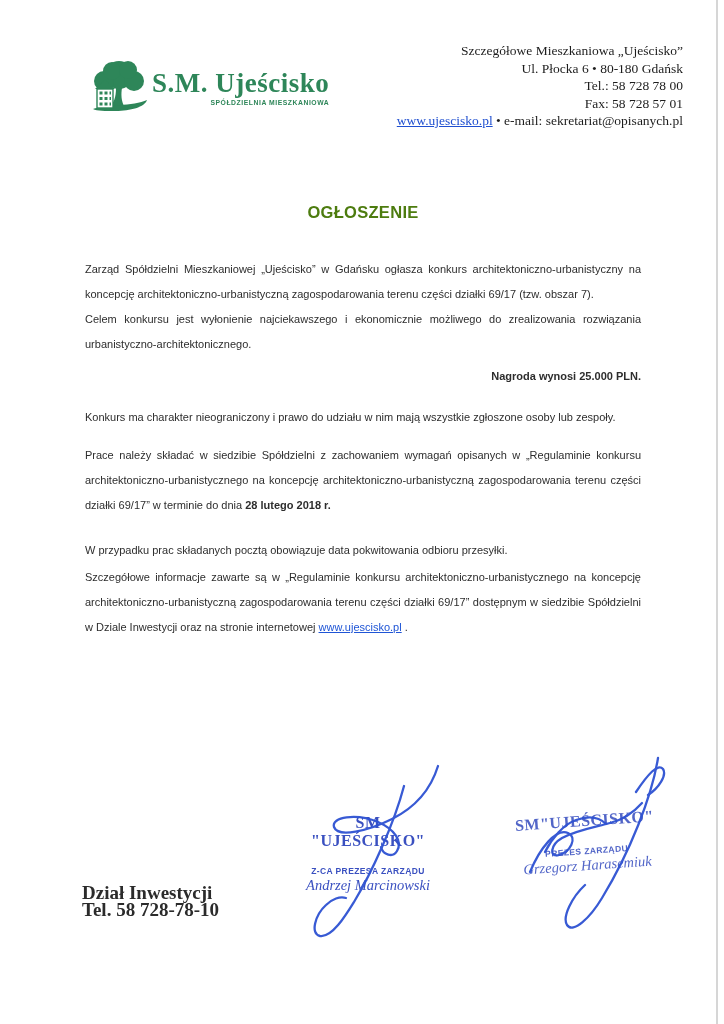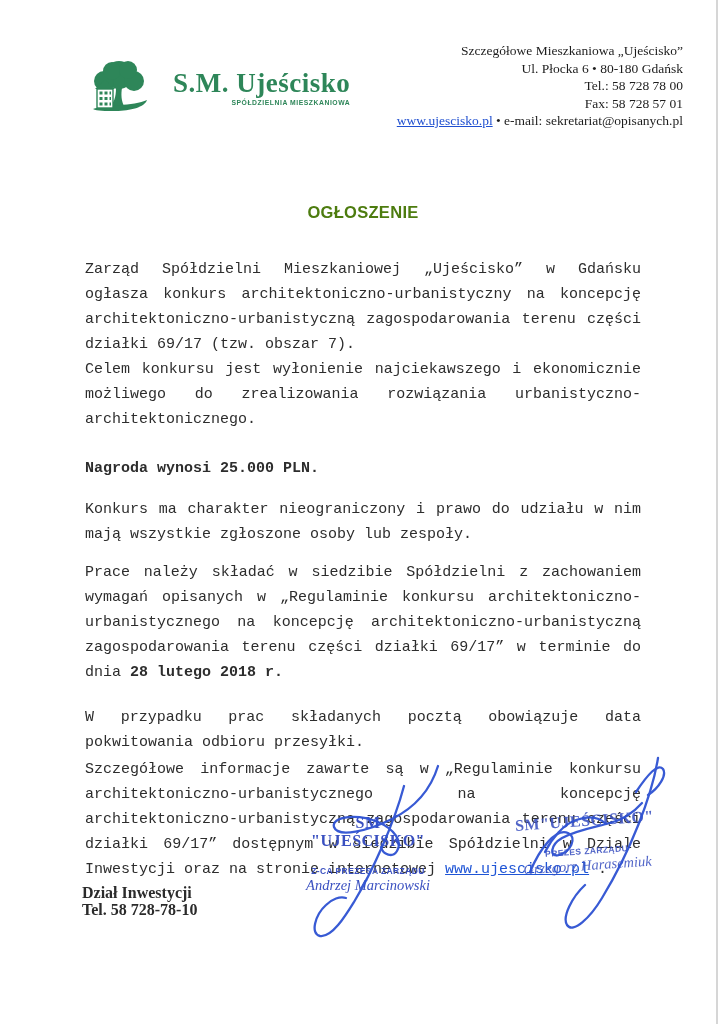--- a/index.html
+++ b/index.html
@@ -1,57 +1,57 @@
 <!DOCTYPE html>
 <html lang="pl"><head>
 <meta charset="utf-8">
 <style>
   html,body{margin:0;padding:0;background:#ffffff;}
   .page{position:relative;width:724px;height:1024px;background:#ffffff;overflow:hidden;
         font-family:"Liberation Sans",sans-serif;color:#2b2b2b;}
 
   
-  .logo{position:absolute;left:88px;top:60px;display:flex;align-items:flex-start;gap:21px;}
+  .logo{position:absolute;left:88px;top:60px;display:flex;align-items:flex-start;}
   .logo svg{display:block;}
   .logo-text{margin-left:2px;margin-top:10px;}
   .logo-title{font-family:"Liberation Serif",serif;font-weight:700;font-size:27px;
               color:#2e8659;letter-spacing:0.5px;line-height:1;}
   .logo-subtitle{font-family:"Liberation Sans",sans-serif;font-weight:700;font-size:6.8px;
                  color:#2e8659;letter-spacing:0.55px;text-align:right;margin-top:2px;}
 
   .address{position:absolute;right:41px;top:42px;text-align:right;
            font-family:"Liberation Serif",serif;font-size:13.5px;line-height:17.5px;color:#1d1d1d;}
   .address a{color:#1f4fd0;text-decoration:underline;}
 
   
   .doc-title{position:absolute;left:85px;top:203px;width:556px;text-align:center;
              font-size:16.5px;font-weight:700;letter-spacing:0.3px;color:#4d7c0f;}
-  .col{position:absolute;left:85px;top:257px;width:556px;font-size:15px;line-height:25px;color:#2d2d2d;font-family:Liberation Mono, monospace;}
+  .col{position:absolute;left:85px;top:257px;width:556px;font-size:11px;line-height:25px;color:#2d2d2d;}
   .col p{margin:0;text-align:justify;}
   .col p.p2{margin-top:0;}
-  .col p.prize{margin-top:24px;text-align:left;font-weight:700;}
+  .col p.prize{margin-top:7px;text-align:right;font-weight:700;}
   .col p.p3{margin-top:16px;}
   .col p.p4{margin-top:13px;}
   .col p.p5{margin-top:20px;}
   .col p.p6{margin-top:2px;}
   .col strong{font-weight:700;}
   .col a{color:#1f55d6;text-decoration:underline;}
 
   
   .stamp{position:absolute;text-align:center;color:#3a50c0;}
   .stamp-left{left:298px;top:814px;width:140px;}
   .stamp-right{left:510px;top:812px;width:152px;transform:rotate(-4deg);opacity:0.88;}
   .stamp-org{font-family:"Liberation Serif",serif;font-weight:700;font-size:16px;letter-spacing:0.5px;}
   .stamp-role{font-size:8.5px;font-weight:700;letter-spacing:0.4px;margin-top:16px;}
   .stamp-name{font-family:"Liberation Serif",serif;font-style:italic;font-size:14.5px;margin-top:1px;}
   .ink{position:absolute;left:0;top:0;pointer-events:none;}
 
   
   .footer-contact{position:absolute;left:82px;top:884px;font-family:"Liberation Serif",serif;
-                  font-weight:700;font-size:16px;line-height:17px;color:#2b2b2b;}
+                  font-weight:700;font-size:19px;line-height:17px;color:#2b2b2b;}
 
   .scan-edge{position:absolute;left:716px;top:0;width:2px;height:1024px;background:#d6d6d6;}
 </style>
 </head>
 <body>
 
 <div class="page">
 
   <div class="logo">
     <span>

